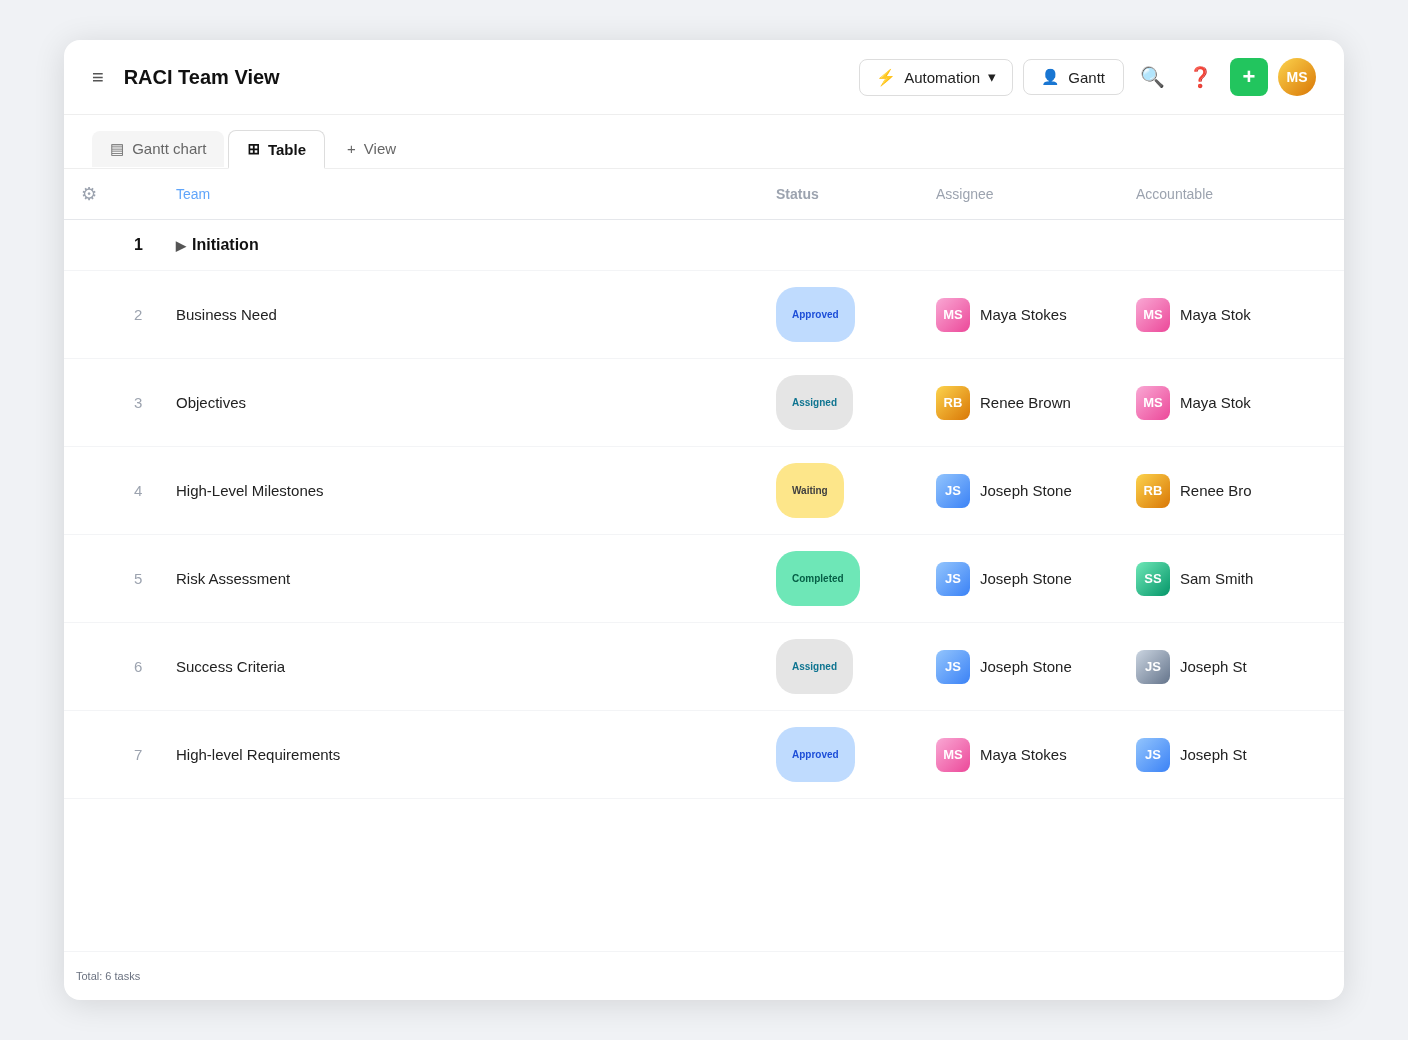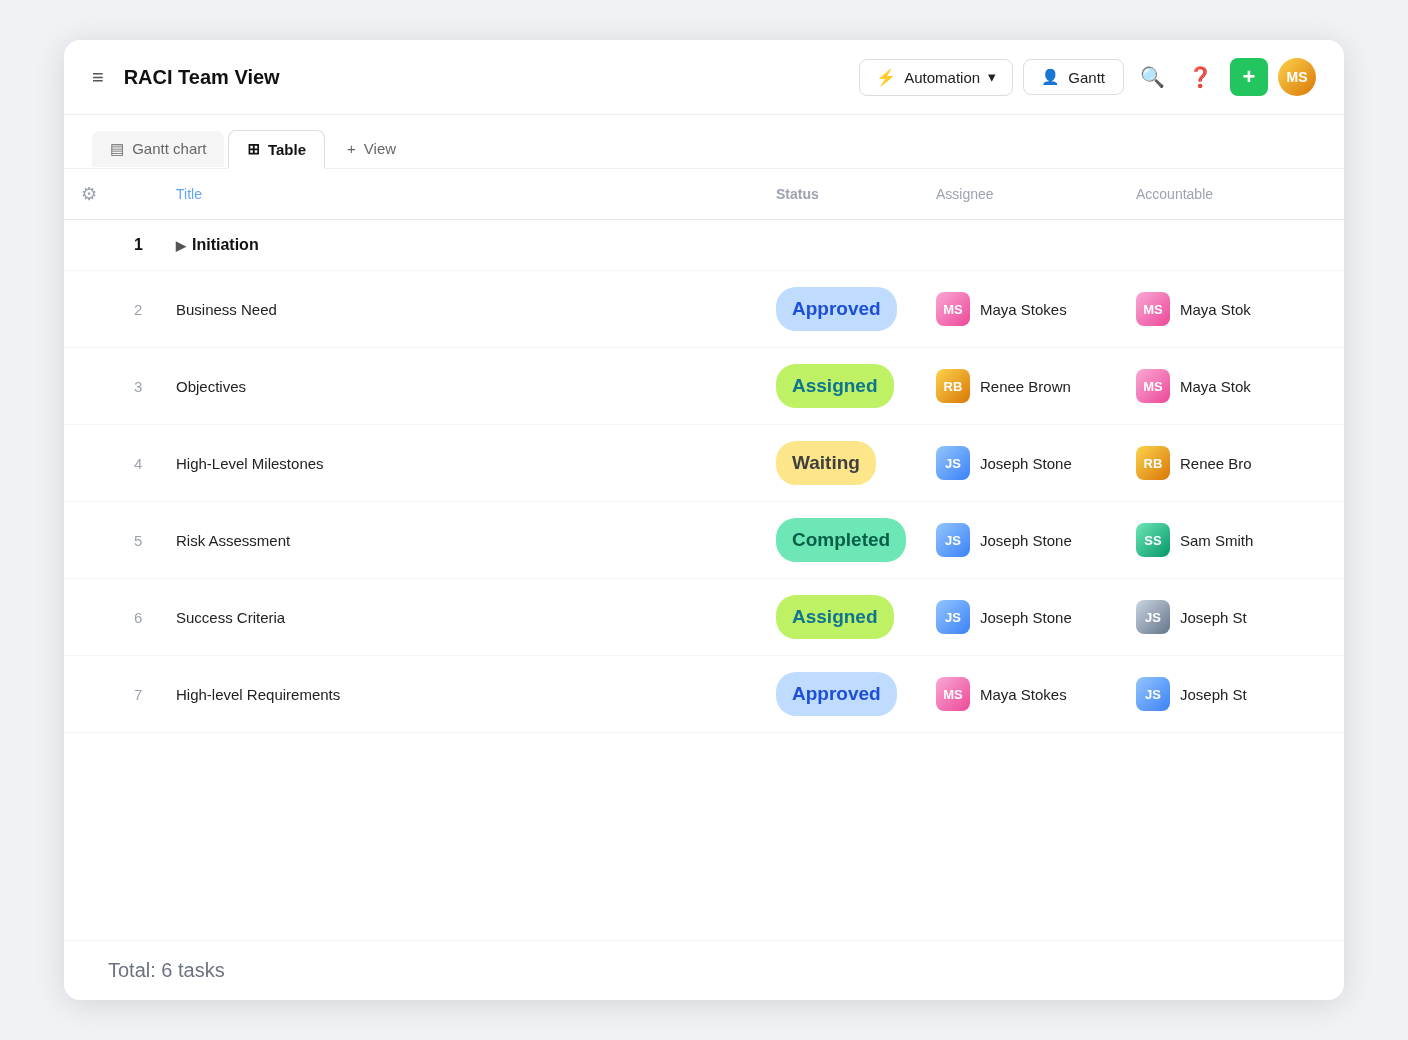--- a/index.html
+++ b/index.html
@@ -214,31 +214,31 @@
       color: #111;
     }
     .section-chevron {
       margin-right: 6px;
       font-size: 13px;
       color: #555;
     }
     
     .badge {
       display: inline-block;
-      padding: 11px 16px;
+      padding: 22px 16px;
       border-radius: 20px;
-      font-size: 19px;
+      font-size: 10px;
       font-weight: 600;
     }
     .badge-approved {
       background: #bfdbfe;
       color: #1d4ed8;
     }
     .badge-assigned {
-      background: #bef264;
+      background: #e5e5e5;
       color: #0e7490;
     }
     .badge-waiting {
       background: #fde68a;
       color: #404040;
     }
     .badge-completed {
       background: #6ee7b7;
       color: #065f46;
     }
@@ -261,22 +261,22 @@
       font-weight: 700;
       color: #fff;
     }
     .av-pink { background: linear-gradient(135deg, #f9a8d4, #ec4899); }
     .av-amber { background: linear-gradient(135deg, #fcd34d, #d97706); }
     .av-blue { background: linear-gradient(135deg, #93c5fd, #3b82f6); }
     .av-green { background: linear-gradient(135deg, #6ee7b7, #059669); }
     .av-slate { background: linear-gradient(135deg, #cbd5e1, #64748b); }
     
     .table-footer {
-      padding: 18px 44px;
-      font-size: 20px;
+      padding: 18px 12px;
+      font-size: 11px;
       color: #6b7280;
       border-top: 1px solid #f3f4f6;
     }
   </style>
 </head>
 <body>
 
 <div class="app-container">
 
   <div class="header">
@@ -321,21 +321,21 @@
   </div>
 
   <div class="table-area">
     <table>
       <thead>
         <tr>
           <th class="td-gear">
             <span>⚙</span>
           </th>
           <th class="col-num"></th>
-          <th class="col-title">Title</th>
+          <th class="col-title">Team</th>
           <th class="col-status">Status</th>
           <th class="col-assignee">Assignee</th>
           <th class="col-accountable">Accountable</th>
         </tr>
       </thead>
       <tbody id="table-body">
       <tr class="section-row">
         <td class="td-gear"></td>
         <td class="td-num">1</td>
         <td colspan="4">

